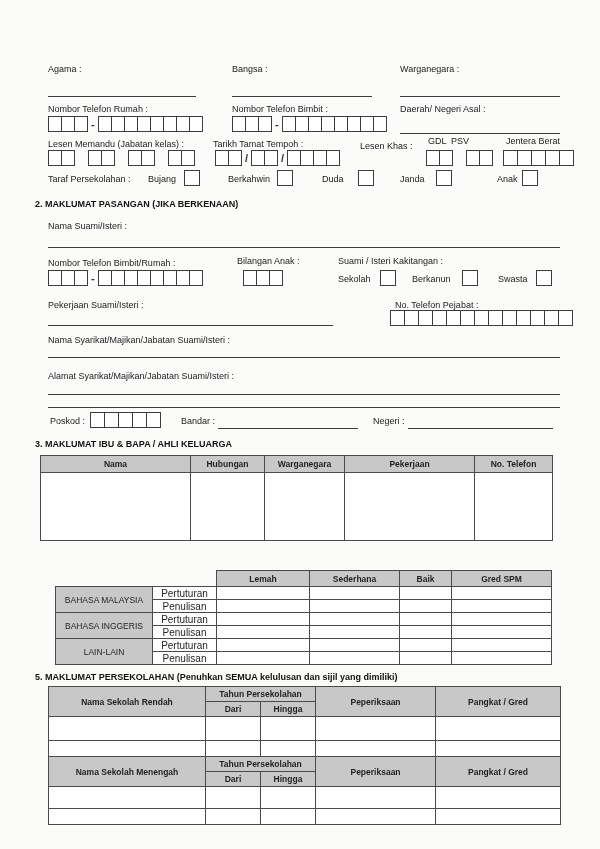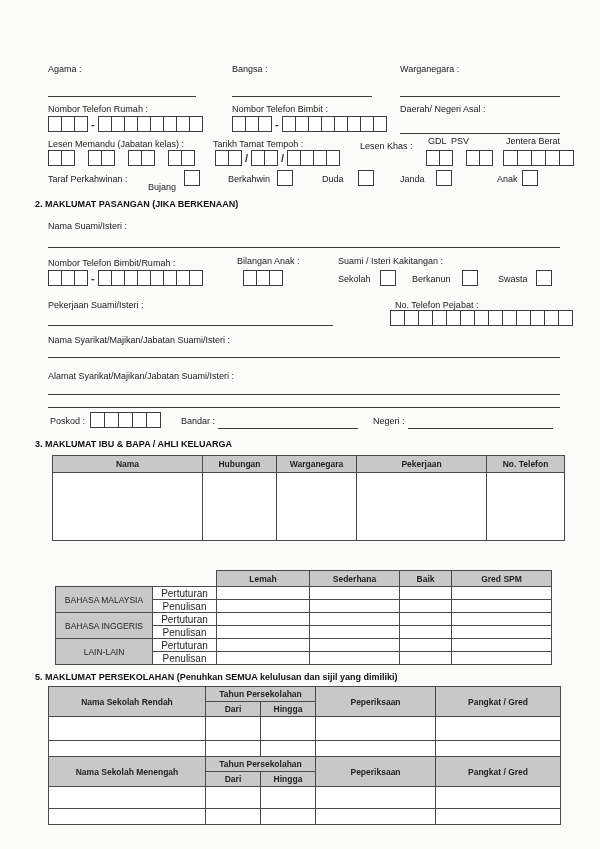--- a/index.html
+++ b/index.html
@@ -144,22 +144,22 @@
   <div class="boxrow big" style="left:503px;top:150px">
     <span class="grp">
         <span class="cell"></span>
         <span class="cell"></span>
         <span class="cell"></span>
         <span class="cell"></span>
         <span class="cell"></span>
       </span>
   </div>
 
-  <span class="lbl" style="left:48px;top:174px">Taraf Perkahwinan :</span>
-  <span class="lbl" style="left:148px;top:182px">Bujang</span>
+  <span class="lbl" style="left:48px;top:174px">Taraf Persekolahan :</span>
+  <span class="lbl" style="left:148px;top:174px">Bujang</span>
   <div class="chk" style="left:184px;top:170px"></div>
   <span class="lbl" style="left:228px;top:174px">Berkahwin</span>
   <div class="chk" style="left:277px;top:170px"></div>
   <span class="lbl" style="left:322px;top:174px">Duda</span>
   <div class="chk" style="left:358px;top:170px"></div>
   <span class="lbl" style="left:400px;top:174px">Janda</span>
   <div class="chk" style="left:436px;top:170px"></div>
   <span class="lbl" style="left:497px;top:174px">Anak</span>
   <div class="chk" style="left:522px;top:170px"></div>
 
@@ -241,21 +241,21 @@
         <span class="cell"></span>
         <span class="cell"></span>
       </span>
   </div>
   <span class="lbl" style="left:181px;top:416px">Bandar :</span>
   <div class="uline" style="left:218px;top:428px;width:140px"></div>
   <span class="lbl" style="left:373px;top:416px">Negeri :</span>
   <div class="uline" style="left:408px;top:428px;width:145px"></div>
 
   <span class="sec-title" style="left:35px;top:439px">3. MAKLUMAT IBU &amp; BAPA / AHLI KELUARGA</span>
-  <table style="left:52px;top:455px;width:512px">
+  <table style="left:40px;top:455px;width:512px">
     <colgroup>
         <col style="width:150px">
         <col style="width:74px">
         <col style="width:80px">
         <col style="width:130px">
         <col style="width:78px">
       </colgroup>
     <tbody>
         <tr style="height:17px">
       <th>Nama</th>

